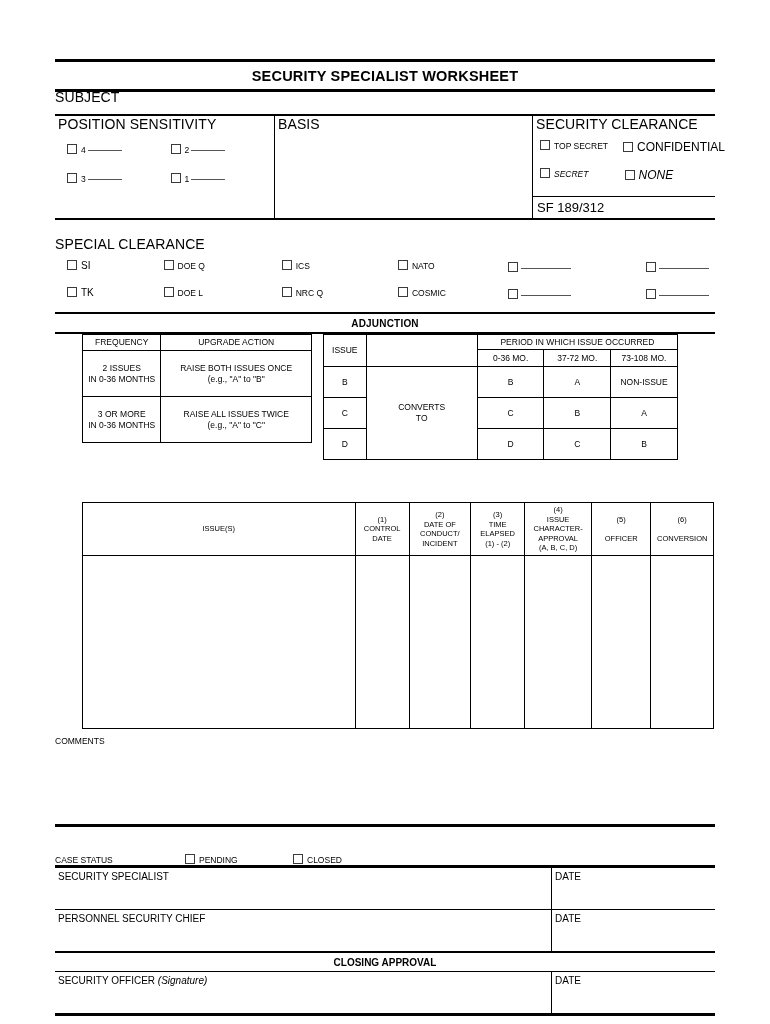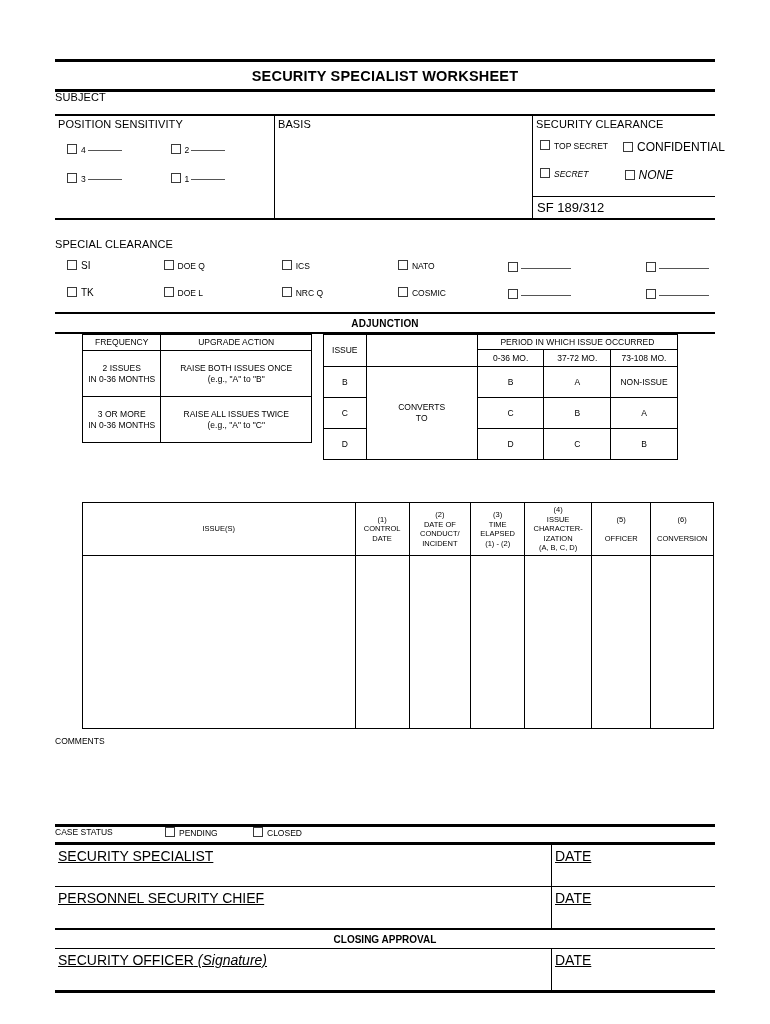--- a/index.html
+++ b/index.html
@@ -35,21 +35,21 @@
 
   .title {
     text-align: center;
     font-size: 14.5px;
     font-weight: bold;
     letter-spacing: 0.2px;
     padding: 6px 0 5px 0;
   }
 
   .lbl {
-    font-size: 11px;
+    font-size: 14px;
     letter-spacing: 0.1px;
     line-height: 11px;
   }
   .lbl-pad { padding: 3px 0 0 3px; }
 
   
   .subject-band { height: 22px; }
 
   
   .tri {
@@ -174,36 +174,37 @@
   .mc-6 { width: 58px; }
   .main-wrap { position: absolute; left: 27px; top: 0; width: 632px; }
 
   
   .comments-zone { height: 90px; position: relative; }
   .comments-lbl { position:absolute; left:0; top:2px; font-size:8.5px; }
 
   
   .case-row {
     display: flex;
-    align-items: flex-start;
-    height: 15px;
+    align-items: flex-end;
+    height: 38px;
     font-size: 8.5px;
+    gap: 20px;
   }
   .case-lbl { width: 110px; }
   .case-opt { width: 88px; }
 
   
   .sig {
     display: flex;
     box-sizing: border-box;
   }
   .sig-name { width: 497px; border-right: 1px solid #000; box-sizing: border-box; }
   .sig-date { width: 163px; box-sizing: border-box; }
   .sig-h { height: 41px; }
-  .sig-txt { font-size: 14px; padding: 3px 0 0 3px; text-decoration: underline; }
+  .sig-txt { font-size: 10px; padding: 3px 0 0 3px; }
 
   .closing {
     text-align: center;
     font-size: 10px;
     font-weight: bold;
     padding: 4px 0 3px 0;
   }
 
   .footer {
     display: flex;
@@ -428,21 +429,21 @@
           <td class="hd mc-3">
             <div>(3)</div>
             <div>TIME</div>
             <div>ELAPSED</div>
             <div>(1) - (2)</div>
           </td>
           <td class="hd mc-4">
             <div>(4)</div>
             <div>ISSUE</div>
             <div>CHARACTER-</div>
-            <div>IZATION</div>
+            <div>APPROVAL</div>
             <div>(A, B, C, D)</div>
           </td>
           <td class="hd mc-5">
             <div>(5)</div>
             <div style="height:9px;"></div>
             <div>OFFICER</div>
           </td>
           <td class="hd mc-6">
             <div>(6)</div>
             <div style="height:9px;"></div>

